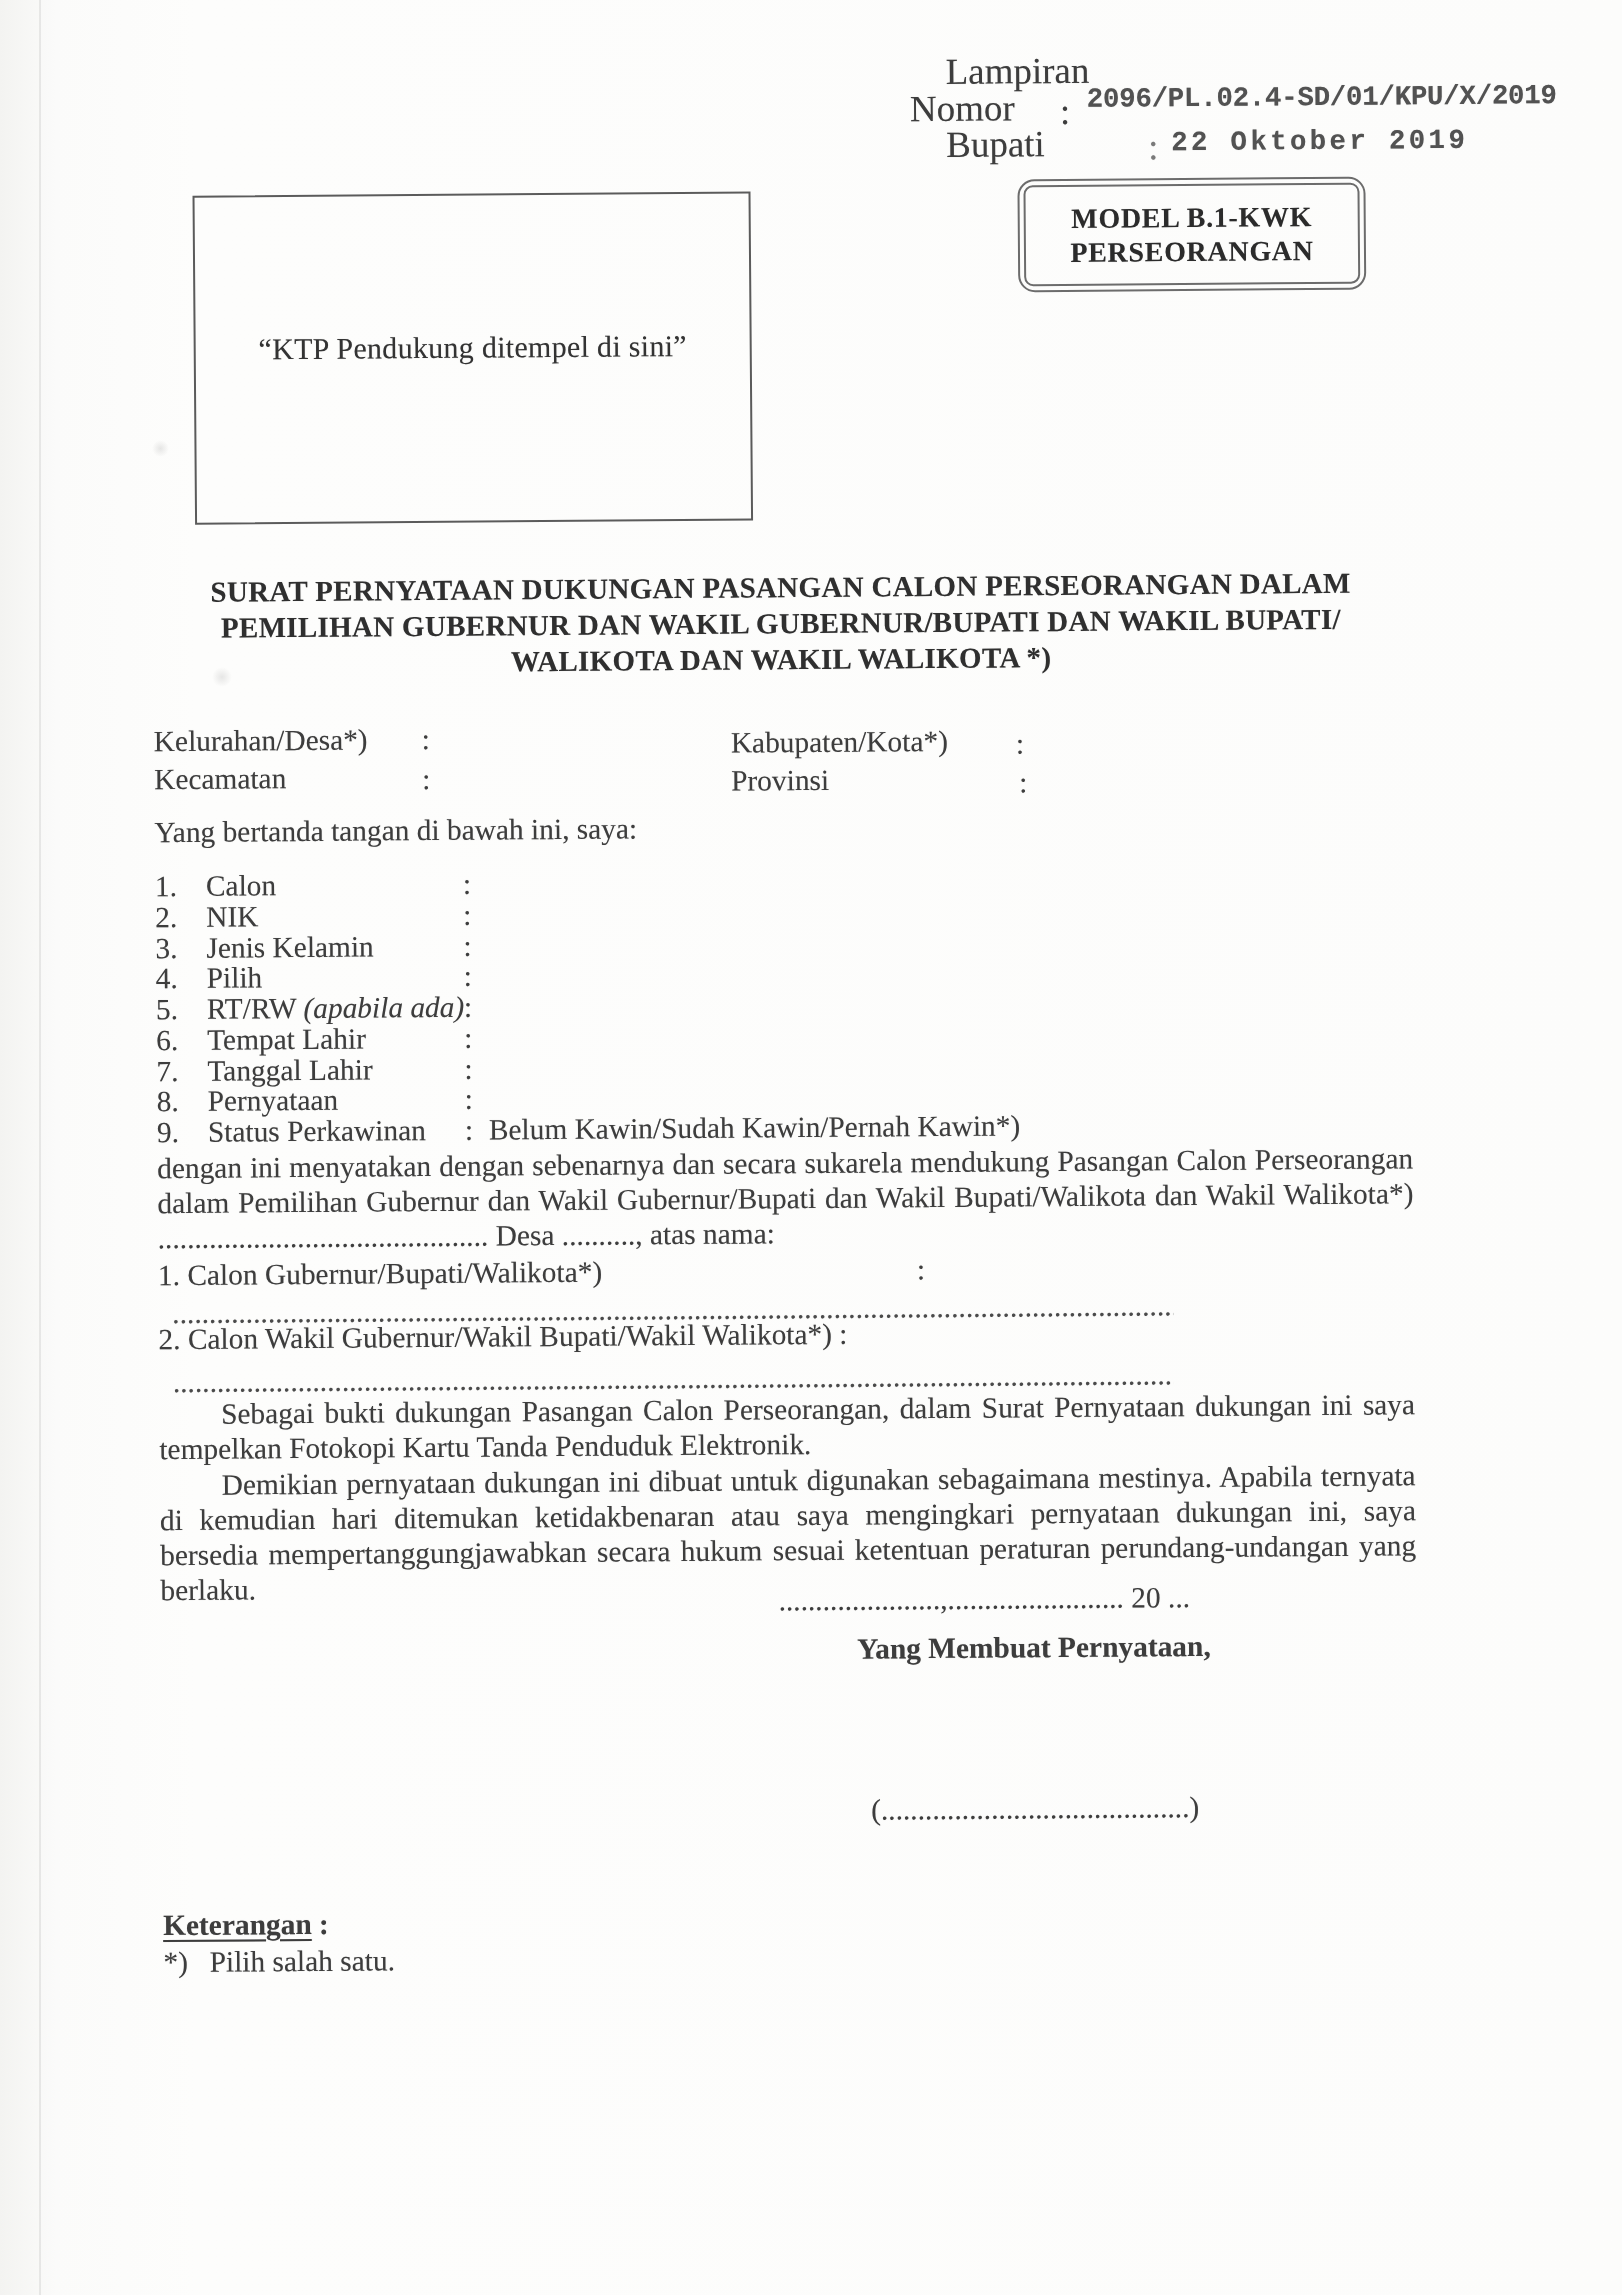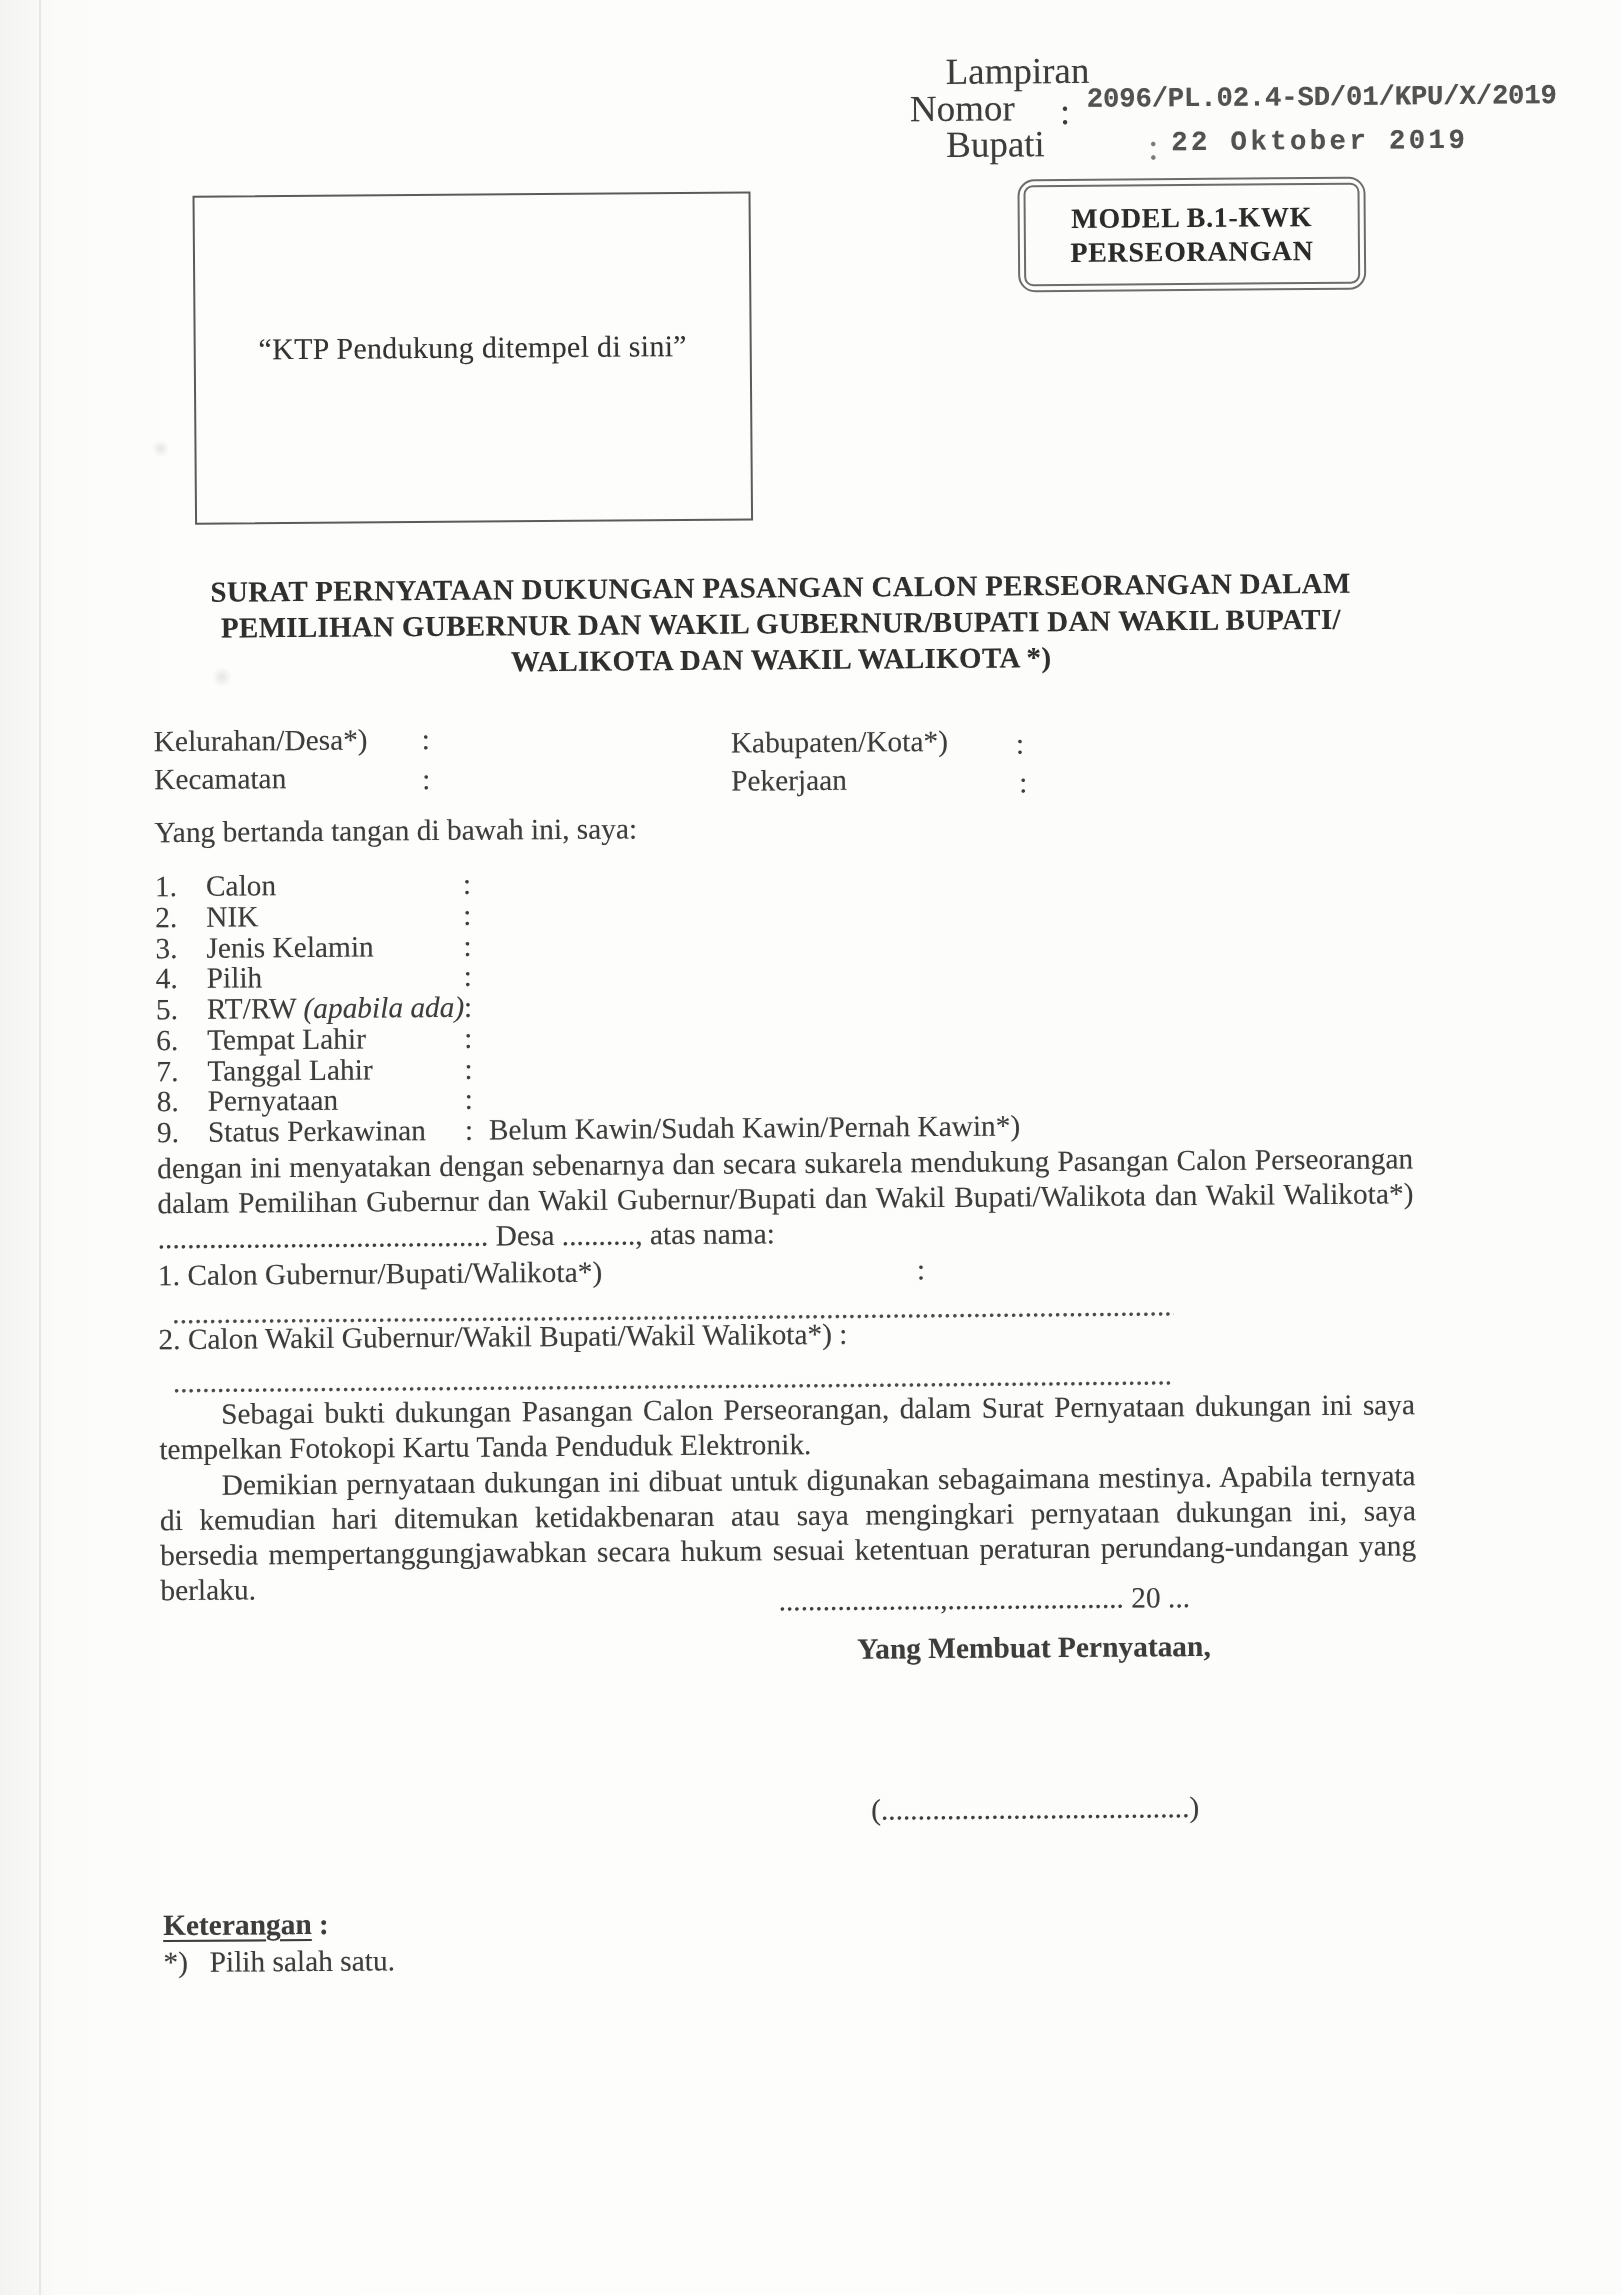--- a/index.html
+++ b/index.html
@@ -98,21 +98,21 @@
       <div>PEMILIHAN GUBERNUR DAN WAKIL GUBERNUR/BUPATI DAN WAKIL BUPATI/</div>
       <div>WALIKOTA DAN WAKIL WALIKOTA *)</div>
     </div>
 
     <div class="abs serif45" style="left:157px;  top:720px;">Kelurahan/Desa*)</div>
     <div class="abs serif45" style="left:425px;  top:720px;">:</div>
     <div class="abs serif45" style="left:157px;  top:758px;">Kecamatan</div>
     <div class="abs serif45" style="left:425px;  top:760px;">:</div>
     <div class="abs serif45" style="left:734px; top:726px;">Kabupaten/Kota*)</div>
     <div class="abs serif45" style="left:1019px; top:729px;">:</div>
-    <div class="abs serif45" style="left:734px; top:764px;">Pekerjaan</div>
+    <div class="abs serif45" style="left:734px; top:764px;">Provinsi</div>
     <div class="abs serif45" style="left:1022px; top:768px;">:</div>
 
     <div class="abs serif45" style="left:157px; top:811px;">Yang bertanda tangan di bawah ini, saya:</div>
 
     <div class="frow" style="top:865px;">
       <span class="fno">1.</span>
       <span class="flbl">Calon</span>
       <span class="fcol">:</span>
       <span class="fval"></span>
     </div>

